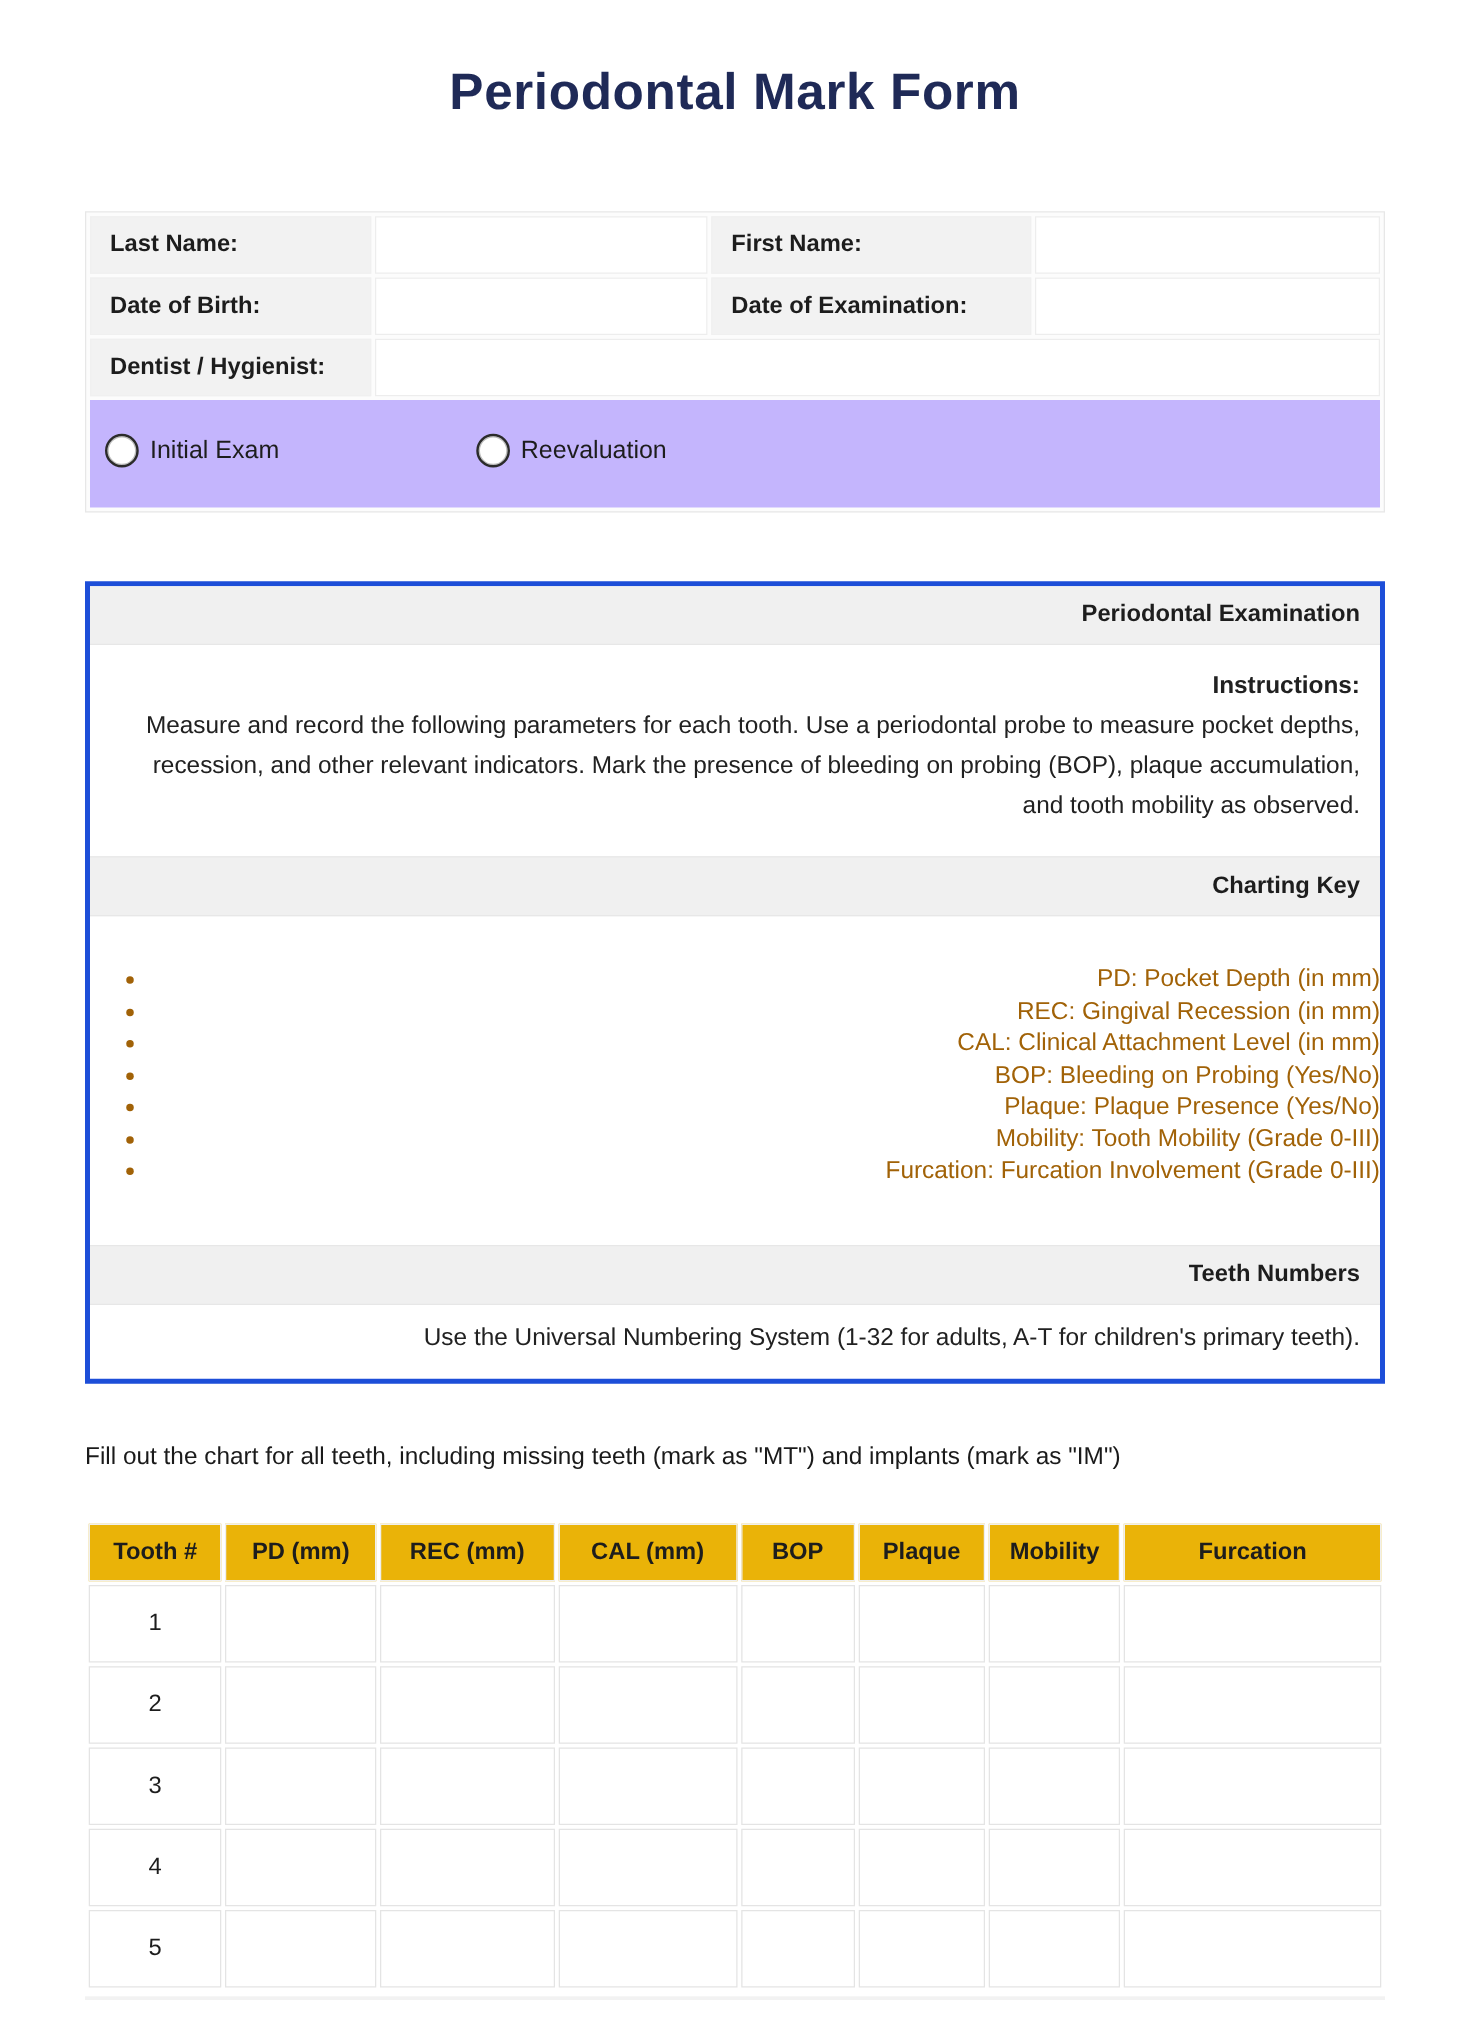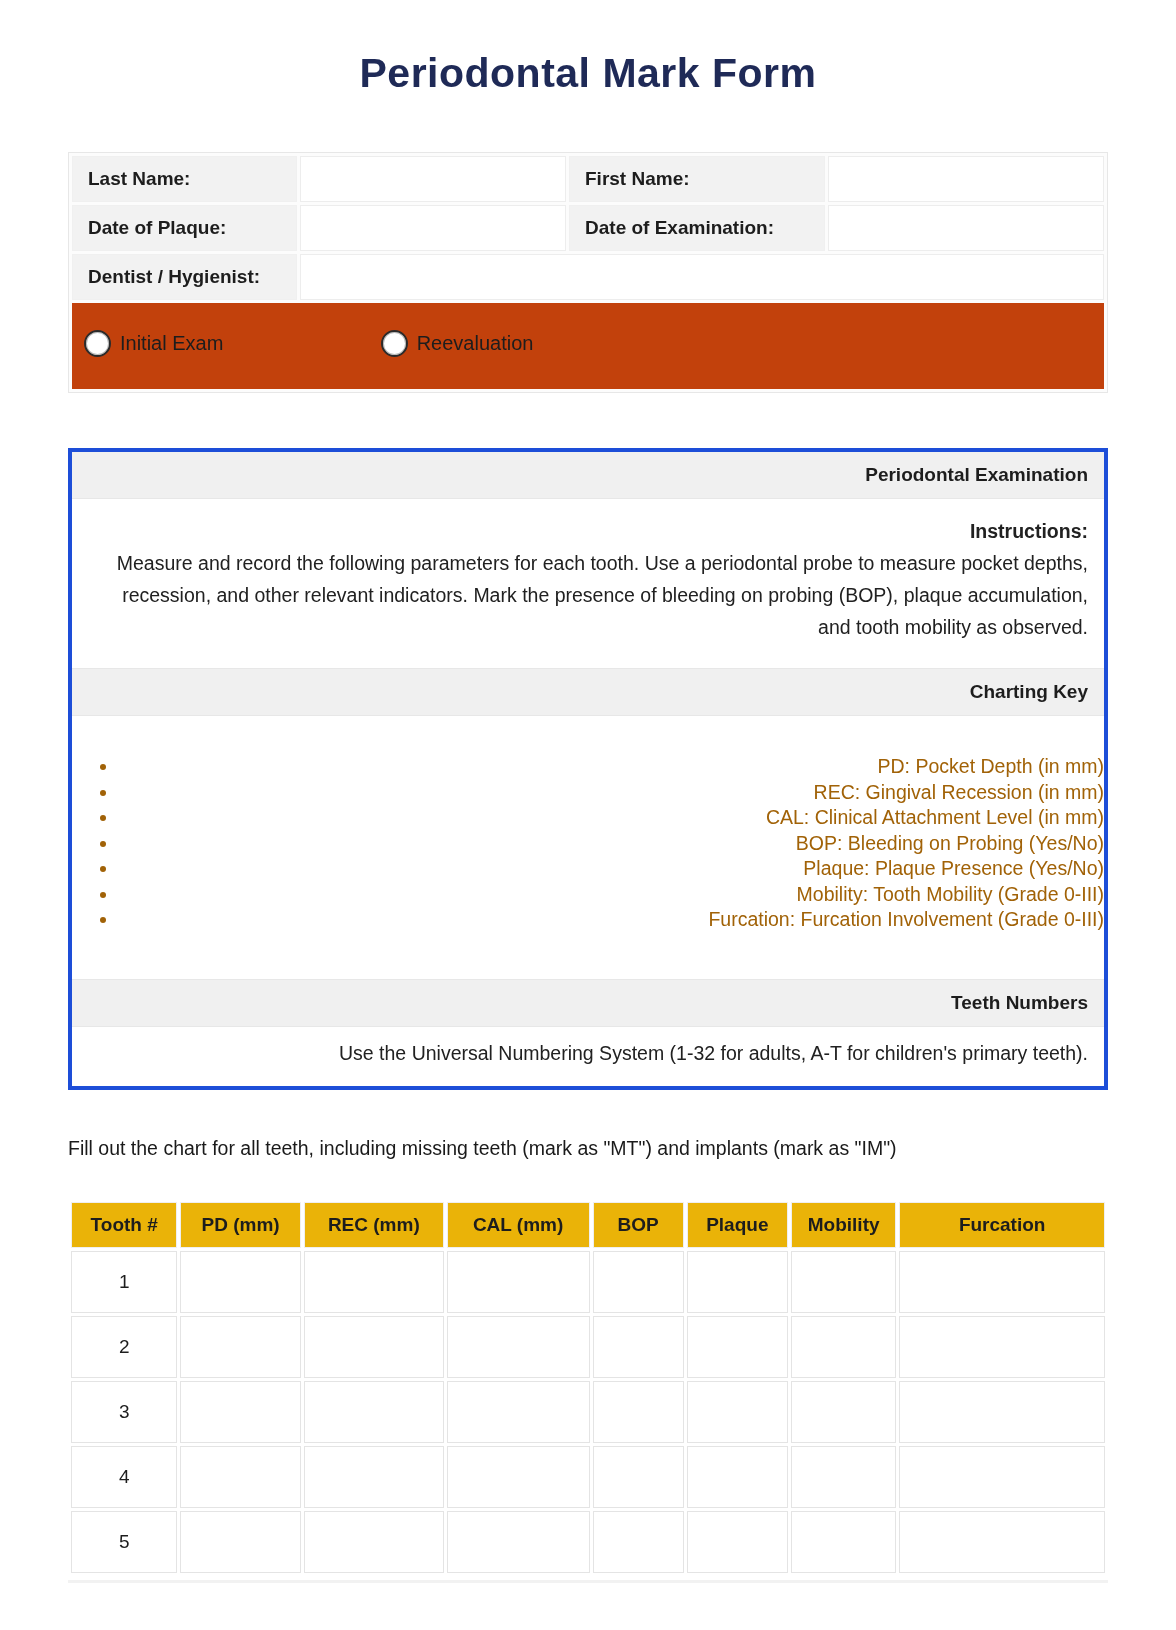--- a/index.html
+++ b/index.html
@@ -19,21 +19,21 @@
     margin:0; padding-top:50px;
     text-align:center;
     font-size:41px; font-weight:bold;
     color:#1f2a57;
     letter-spacing:0.5px;
   }
 
   
   .form-box {
     border:1px solid #e7e7e7;
-    margin-top:55px;
+    margin-top:72px;
     background:#fcfcfc;
   }
   table.ptable {
     width:100%;
     border-collapse:separate;
     border-spacing:3px;
   }
   .ptable td { font-size:19px; vertical-align:middle; }
   .ptable td.lbl {
     background:#f2f2f2;
@@ -42,21 +42,21 @@
     height:46px;
     border:1px solid #f0f0f0;
     color:#1d1d1d;
     white-space:nowrap;
   }
   .ptable td.val {
     background:#ffffff;
     border:1px solid #ededed;
   }
   .ptable td.radio-row {
-    background:#c2410c;
+    background:#c4b5fd;
     height:86px;
     padding:0 12px;
   }
   .radio-group { display:inline-flex; align-items:center; cursor:pointer; }
   .radio-group.g2 { margin-left:152px; }
   .radio-circle {
     width:27px; height:27px;
     border:2.5px solid #2b2b2b;
     border-radius:50%;
     background:#ffffff;
@@ -137,21 +137,21 @@
           <col style="width:27%">
       </colgroup>
       <tbody>
           <tr>
         <td class="lbl">Last Name:</td>
         <td class="val"></td>
         <td class="lbl">First Name:</td>
         <td class="val"></td>
       </tr>
       <tr>
-        <td class="lbl">Date of Plaque:</td>
+        <td class="lbl">Date of Birth:</td>
         <td class="val"></td>
         <td class="lbl">Date of Examination:</td>
         <td class="val"></td>
       </tr>
       <tr>
         <td class="lbl">Dentist / Hygienist:</td>
         <td class="val" colspan="3"></td>
       </tr>
       <tr>
         <td class="radio-row" colspan="4">

